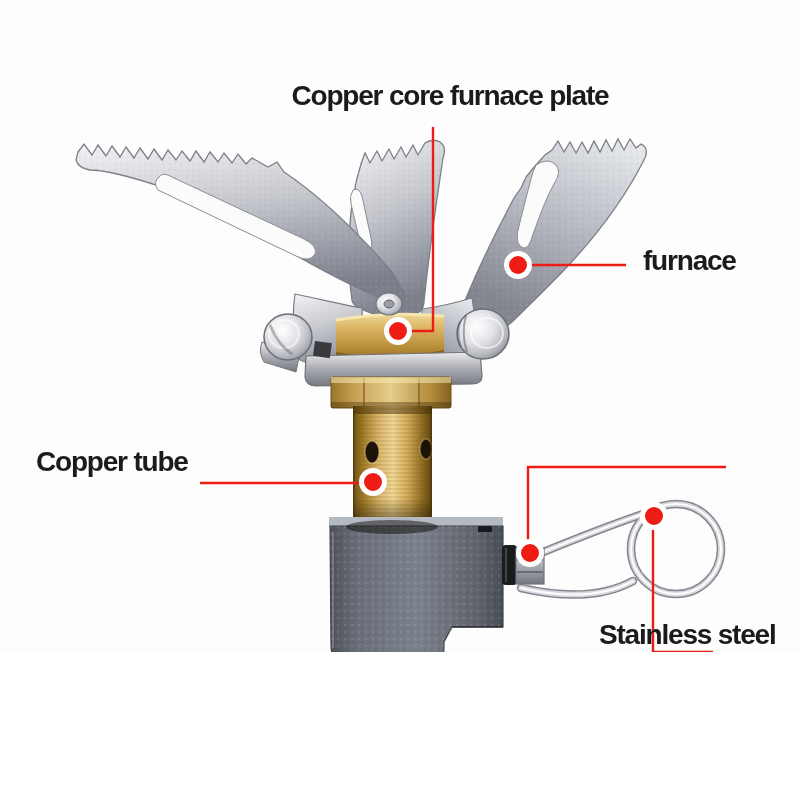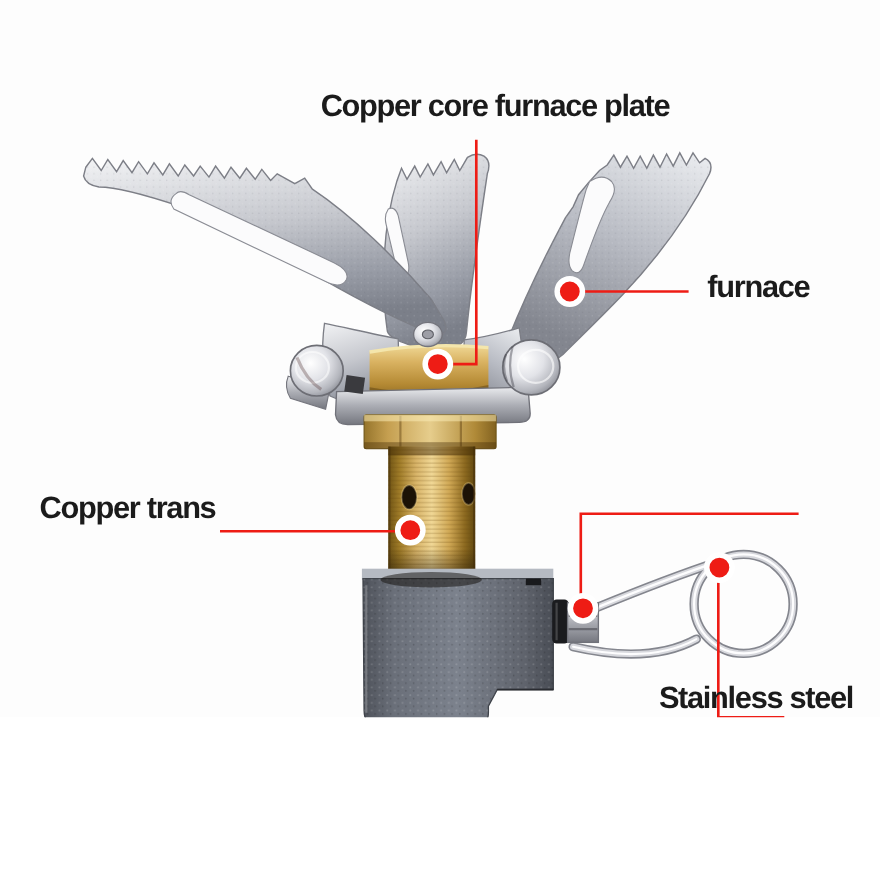--- a/index.html
+++ b/index.html
@@ -220,19 +220,19 @@
     <circle cx="518" cy="265" r="11.5"></circle>
     <circle cx="373" cy="482" r="11.5"></circle>
     <circle cx="530" cy="553" r="11.5"></circle>
     <circle cx="654" cy="516" r="11.5"></circle>
   </g>
 </svg>
 
 <div class="label lbl-furnace">Copper core furnace plate</div>
 <div class="label lbl-bracket">furnace</div>
 <div class="label lbl-transtube">
-  <span>Copper trans</span>
+  <span>Copper tube</span>
 </div>
 <div class="label lbl-handle">
   <span>Stainless steel</span>
 </div>
 
 </div>
 
 </body></html>

